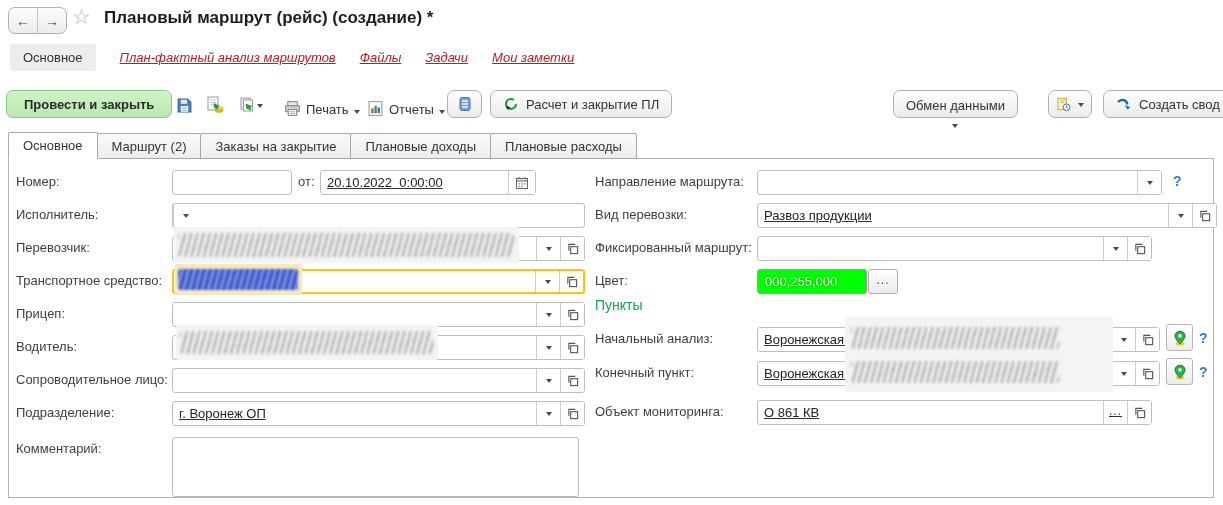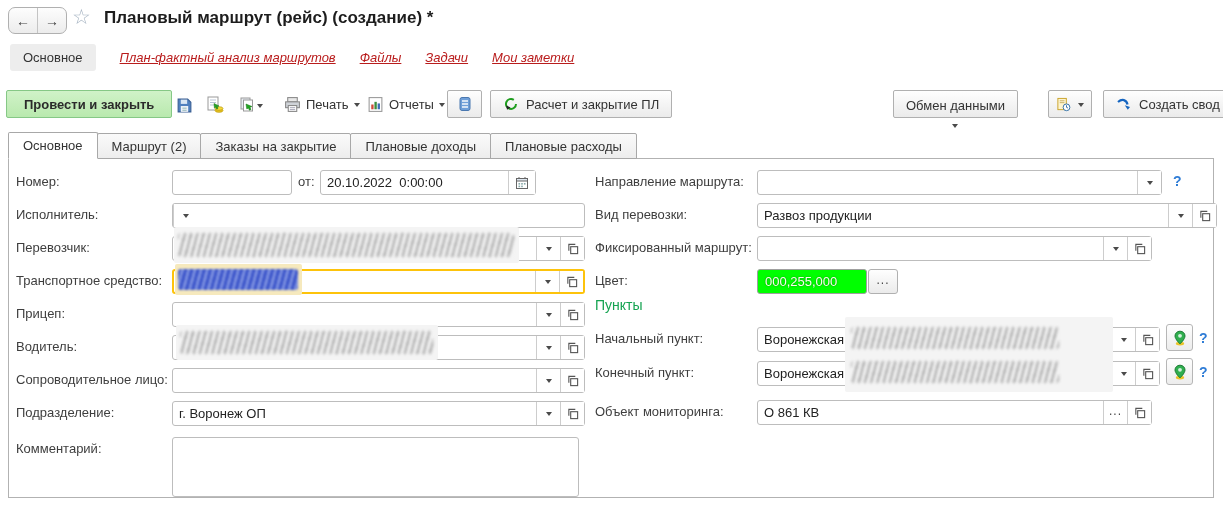--- a/index.html
+++ b/index.html
@@ -12,36 +12,36 @@
   .navbtn+.navbtn{border-left:1px solid #c4c4c4;}
   .star{position:absolute;left:72px;top:5px;font-size:21px;color:#a9b6c4;cursor:pointer;}
   .title{position:absolute;left:104px;top:8px;font-size:17px;font-weight:600;color:#1d1d1d;white-space:nowrap;}
   
   .navrow{position:absolute;left:10px;top:44px;display:flex;gap:24px;align-items:center;}
   .navactive{background:#ededed;border-radius:3px;padding:6px 13px;font-size:13px;color:#333;}
   .navlink{font-size:13px;color:#b91c1c;text-decoration:underline;cursor:pointer;white-space:nowrap;font-style:italic;}
   
   .tbtn{position:absolute;top:90px;height:28px;display:inline-flex;align-items:center;gap:7px;padding:0 12px;
         font-size:13px;color:#333;background:linear-gradient(#fefefe,#ebebeb);border:1px solid #b0b0b0;
-        border-radius:2px;box-sizing:border-box;cursor:pointer;white-space:nowrap;}
+        border-radius:7px;box-sizing:border-box;cursor:pointer;white-space:nowrap;}
   .tbtn.green{background:linear-gradient(#d0f2c8,#b9e9ae);border-color:#86c886;font-weight:bold;color:#2b2b2b;padding:0 17px;}
-  .flatbtn{position:absolute;top:90px;height:28px;display:inline-flex;align-items:center;gap:5px;font-size:13px;
+  .flatbtn{position:absolute;top:90px;height:28px;display:inline-flex;align-items:flex-end;gap:5px;font-size:13px;
            color:#333;background:transparent;border:none;cursor:pointer;white-space:nowrap;}
   .ibtn{position:absolute;top:95px;width:20px;height:20px;display:flex;align-items:center;justify-content:center;cursor:pointer;}
   .tcaret{width:0;height:0;border:3.5px solid transparent;border-top:4.5px solid #4a4a4a;margin-top:4px;}
   
   .tabstrip{position:absolute;left:8px;top:132px;display:flex;align-items:flex-end;z-index:3;}
   .tab{height:26px;display:flex;align-items:center;padding:0 14px;font-size:13px;color:#333;cursor:pointer;
        background:linear-gradient(#fafafa,#ededed);border:1px solid #a8a8a8;border-radius:2px 2px 0 0;margin-right:-1px;box-sizing:border-box;}
   .tab.active{height:27px;background:#fff;border-bottom:1px solid #fff;z-index:4;}
   .panel{position:absolute;left:8px;top:158px;width:1206px;height:340px;border:1px solid #b2b2b2;background:#fff;box-sizing:border-box;z-index:1;}
   
   .lbl{position:absolute;font-size:13px;color:#3e3e3e;white-space:nowrap;z-index:2;}
   .fld{position:absolute;display:flex;align-items:stretch;background:#fff;border:1px solid #bdbdbd;border-radius:3px;
-       height:25px;box-sizing:border-box;z-index:2;}
+       height:25px;box-sizing:border-box;z-index:2;text-decoration:underline;}
   .fld input{flex:1 1 auto;min-width:0;border:0;outline:0;padding:0 6px;font-size:13px;
              font-family:"Liberation Sans",sans-serif;color:#222;background:transparent;}
   .fld.focus{border:2px solid #fdc30b;}
   .fbtn{flex:0 0 23px;display:flex;align-items:center;justify-content:center;border-left:1px solid #cdcdcd;
         background:#fff;cursor:pointer;}
   .caret{width:0;height:0;border:3.5px solid transparent;border-top:4.5px solid #4a4a4a;margin-top:4px;}
   .dotsbtn{font-size:12px;color:#444;letter-spacing:1px;padding-bottom:4px;}
   .ta{position:absolute;border:1px solid #bdbdbd;border-radius:3px;resize:none;z-index:2;
       font-family:"Liberation Sans",sans-serif;font-size:13px;padding:4px 6px;box-sizing:border-box;outline:none;}
   .help{position:absolute;font-size:14px;font-weight:bold;color:#2e7cd6;z-index:2;cursor:pointer;}
@@ -364,21 +364,21 @@
   </div>
 
   <div class="lbl" style="left:595px;top:273px;">Цвет:</div>
   <div class="colorbox" style="left:757px;top:269px;width:110px;">000,255,000</div>
   <div class="sqbtn" style="left:868px;top:269px;width:30px;">
       <span class="dotsbtn">...</span>
     </div>
 
   <div class="section" style="left:595px;top:297px;">Пункты</div>
 
-  <div class="lbl" style="left:595px;top:331px;">Начальный пункт:</div>
+  <div class="lbl" style="left:595px;top:331px;">Начальный анализ:</div>
   <div class="fld" style="left:757px;top:327px;width:403px;">
     <input value="Воронежская обл., Воронеж," style="">
     <span class="fbtn">
         <span class="caret"></span>
       </span>
     <span class="fbtn">
       <svg width="12" height="12" viewBox="0 0 13 13">
         <rect x="4" y="4" width="7.5" height="7.5" fill="#fff" stroke="#555" stroke-width="1.2"></rect>
         <path d="M2 8.5 V1.5 H9" fill="none" stroke="#555" stroke-width="1.2"></path>
       </svg>

